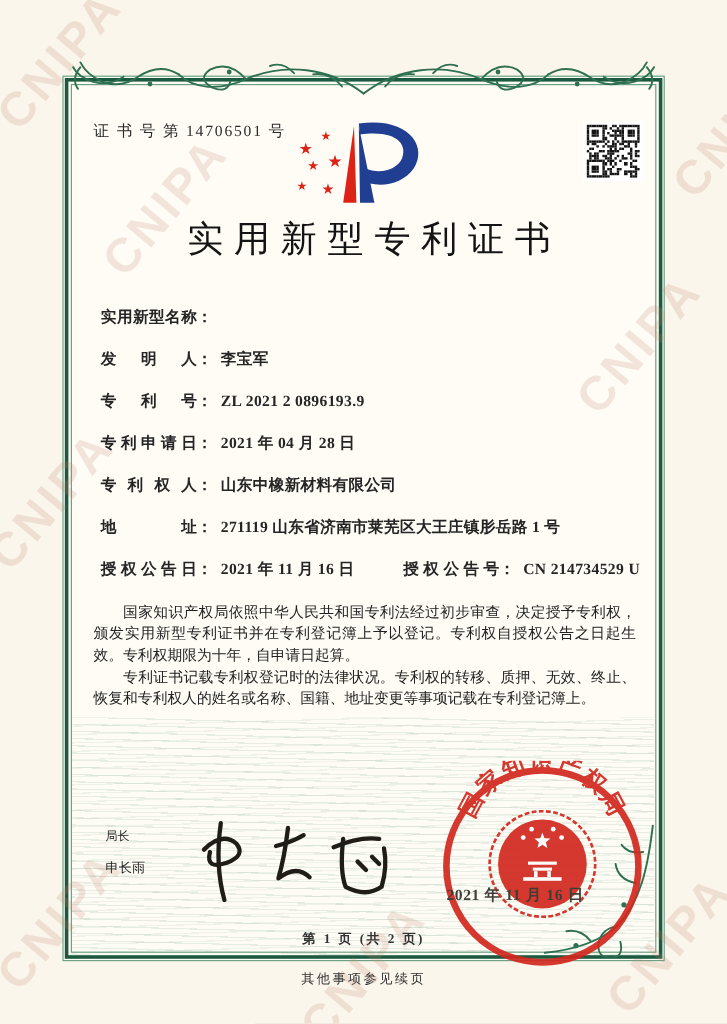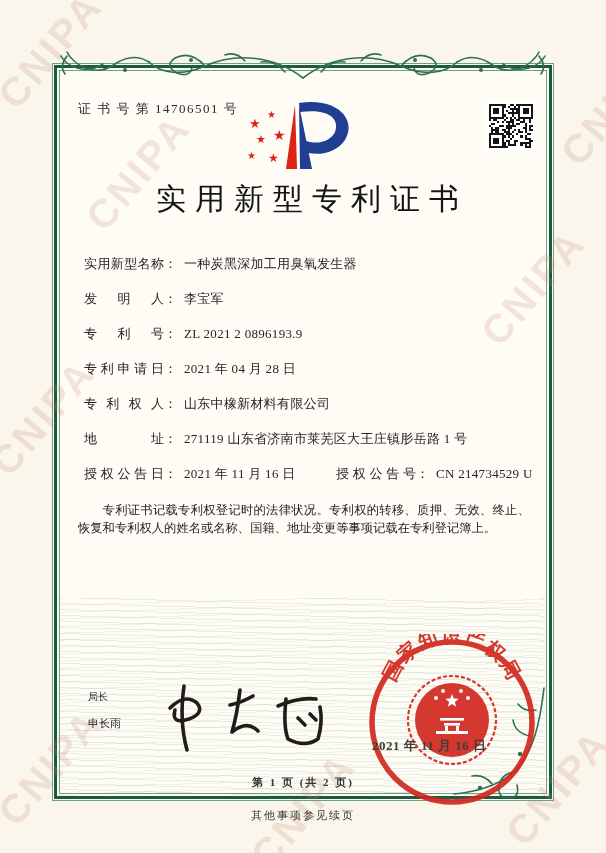--- a/index.html
+++ b/index.html
@@ -30,21 +30,21 @@
     z-index:4;display:flex;align-items:center;justify-content:center;}
   #qr-grid{display:grid;grid-template-columns:repeat(21,1fr);grid-template-rows:repeat(21,1fr);
     width:44px;height:44px;}
   #qr-grid .on{background:#151515;}
   .logo{position:absolute;left:243px;top:97px;width:116px;height:78px;z-index:4;}
   .logo svg{position:absolute;inset:0;}
   .logo .star{position:absolute;color:#dd2218;line-height:1;}
   .title{position:absolute;left:0;right:0;top:179px;z-index:4;text-align:center;
     font-size:30px;letter-spacing:9px;padding-left:18px;color:#141414;}
   
-  .fields{position:absolute;left:84px;top:246px;right:56px;z-index:4;font-size:13px;color:#252525;}
+  .fields{position:absolute;left:84px;top:246px;right:56px;z-index:4;font-size:13px;color:#252525;font-weight:bold;}
   .frow{height:35px;display:flex;align-items:center;}
   .flabel{display:inline-block;width:80px;text-align:justify;text-align-last:justify;}
   .fvalue{margin-left:7px;letter-spacing:.3px;}
   .grant .fvalue.fixed{width:152px;margin-left:7px;}
   
   .bodytext{position:absolute;left:78px;right:76px;top:501px;z-index:4;}
   .bodytext p{margin:0;font-size:12.3px;line-height:18px;text-indent:2em;
     text-align:justify;color:#222;}
   
   .sig-title{position:absolute;left:88px;top:690px;z-index:5;font-family:"Liberation Sans",sans-serif;
@@ -570,21 +570,20 @@
     <span class="star" style="left:4px;top:54px;font-size:10px">★</span>
     <span class="star" style="left:25px;top:55px;font-size:12px">★</span>
   </div>
 
   <div class="title">实用新型专利证书</div>
 
   <div class="fields">
     <div class="frow">
       <span class="flabel">实用新型名称</span>
         <span>：</span>
-      <span class="fvalue">一种炭黑深加工用臭氧发生器</span>
     </div>
     <div class="frow">
       <span class="flabel">发明人</span>
         <span>：</span>
       <span class="fvalue">李宝军</span>
     </div>
     <div class="frow">
       <span class="flabel">专利号</span>
         <span>：</span>
       <span class="fvalue">ZL 2021 2 0896193.9</span>
@@ -608,20 +607,21 @@
       <span class="flabel">授权公告日</span>
         <span>：</span>
       <span class="fvalue fixed">2021 年 11 月 16 日</span>
       <span class="flabel">授权公告号</span>
         <span>：</span>
       <span class="fvalue">CN 214734529 U</span>
     </div>
   </div>
 
   <div class="bodytext">
+    <p>国家知识产权局依照中华人民共和国专利法经过初步审查，决定授予专利权，颁发实用新型专利证书并在专利登记簿上予以登记。专利权自授权公告之日起生效。专利权期限为十年，自申请日起算。</p>
     <p>专利证书记载专利权登记时的法律状况。专利权的转移、质押、无效、终止、恢复和专利权人的姓名或名称、国籍、地址变更等事项记载在专利登记簿上。</p>
   </div>
 
   <div class="sig-title">局长</div>
   <div class="sig-name">申长雨</div>
   <svg class="handwriting" width="210" height="85" viewBox="0 0 210 85">
     <g fill="none" stroke="#201c18" stroke-width="3.6" stroke-linecap="round" stroke-linejoin="round">
       <path d="M20,32 q15,-15 27,-5 q8,10 -8,16 q-18,6 -14,-9"></path>
       <path d="M34,10 q-5,35 3,64"></path>
       <path d="M80,29 q13,-3 23,-9"></path>

